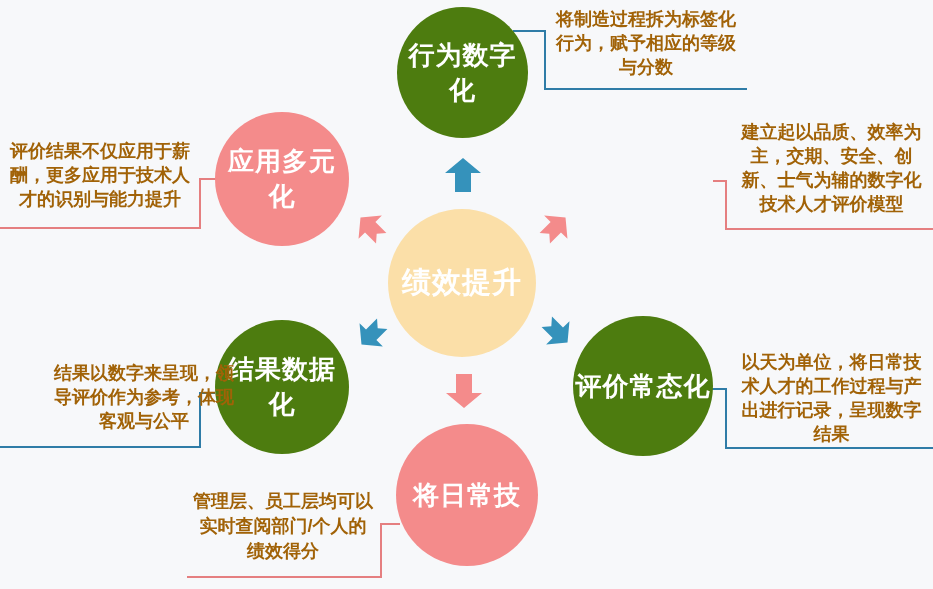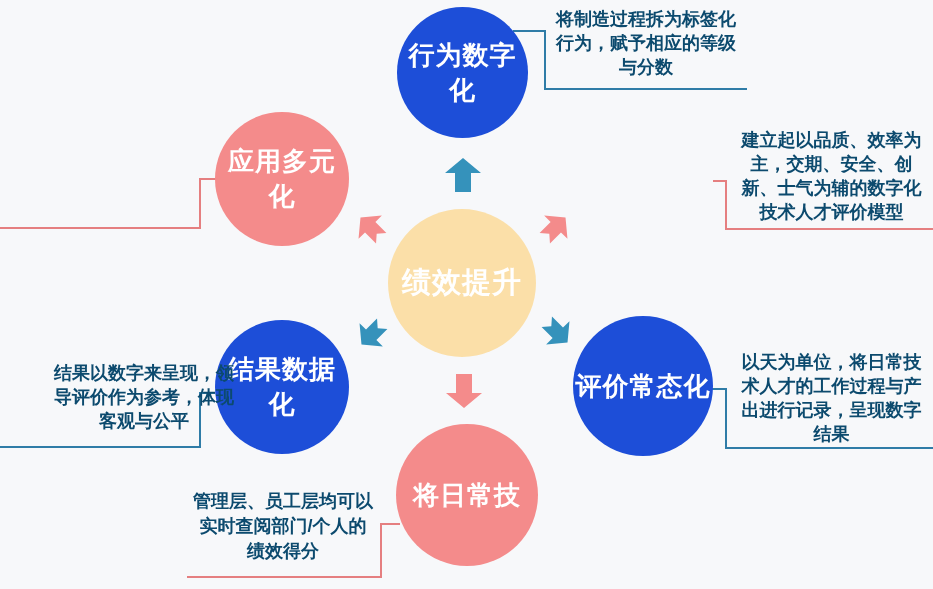--- a/index.html
+++ b/index.html
@@ -18,41 +18,41 @@
     pointer-events:none;
   }
   .line-blue{fill:none;stroke:#2f7ca7;stroke-width:2;}
   .line-pink{fill:none;stroke:#e57f80;stroke-width:2;}
   .circle{
     position:absolute;border-radius:50%;
     display:flex;align-items:center;justify-content:center;
     color:#ffffff;font-weight:bold;font-size:26px;letter-spacing:1px;
     text-align:center;
   }
-  .circle.blue{background:#1d4ed8;justify-content:center;}
+  .circle.blue{background:#4d7c0f;justify-content:center;}
   .circle.pink{background:#f48b8b;}
   .circle.center{background:#fbdfa8;font-size:29px;}
   .c-top{left:397px;top:7px;width:131px;height:131px;}
   .c-top-right{left:577px;top:110px;width:138px;height:138px;}
   .c-top-left{left:215px;top:112px;width:134px;height:134px;}
   .c-center{left:388px;top:209px;width:148px;height:148px;text-align:right;}
   .c-bottom-left{left:215px;top:320px;width:134px;height:134px;}
   .c-bottom-right{left:573px;top:316px;width:140px;height:140px;}
   .c-bottom{left:396px;top:424px;width:142px;height:142px;}
   .arrow{position:absolute;overflow:visible;}
   .arrow.blue polygon{fill:#3592bb;}
   .arrow.pink polygon{fill:#f48b8b;}
   .desc{
     position:absolute;
-    color:#0c4a6e;font-weight:bold;
+    color:#a16207;font-weight:bold;
     font-size:18px;line-height:24px;
     text-align:center;white-space:pre-line;
   }
   .d-top{left:545px;top:7px;width:202px;}
-  .d-right{left:730px;top:128px;width:203px;}
+  .d-right{left:730px;top:120px;width:203px;}
   .d-bottom-right{left:730px;top:350px;width:203px;}
   .d-bottom{left:182px;top:489px;width:202px;line-height:25px;}
   .d-bottom-left{left:0px;top:361px;width:200px;padding-left:44px;}
   .d-top-left{left:0px;top:139px;width:200px;}
 </style>
 </head>
 <body>
 
 <div class="canvas">
 
@@ -114,14 +114,17 @@
   <div class="desc d-bottom-right">以天为单位，将日常技
 术人才的工作过程与产
 出进行记录，呈现数字
 结果</div>
   <div class="desc d-bottom">管理层、员工层均可以
 实时查阅部门/个人的
 绩效得分</div>
   <div class="desc d-bottom-left">结果以数字来呈现，领
 导评价作为参考，体现
 客观与公平</div>
+  <div class="desc d-top-left">评价结果不仅应用于薪
+酬，更多应用于技术人
+才的识别与能力提升</div>
 
 </div>
 
 </body></html>

